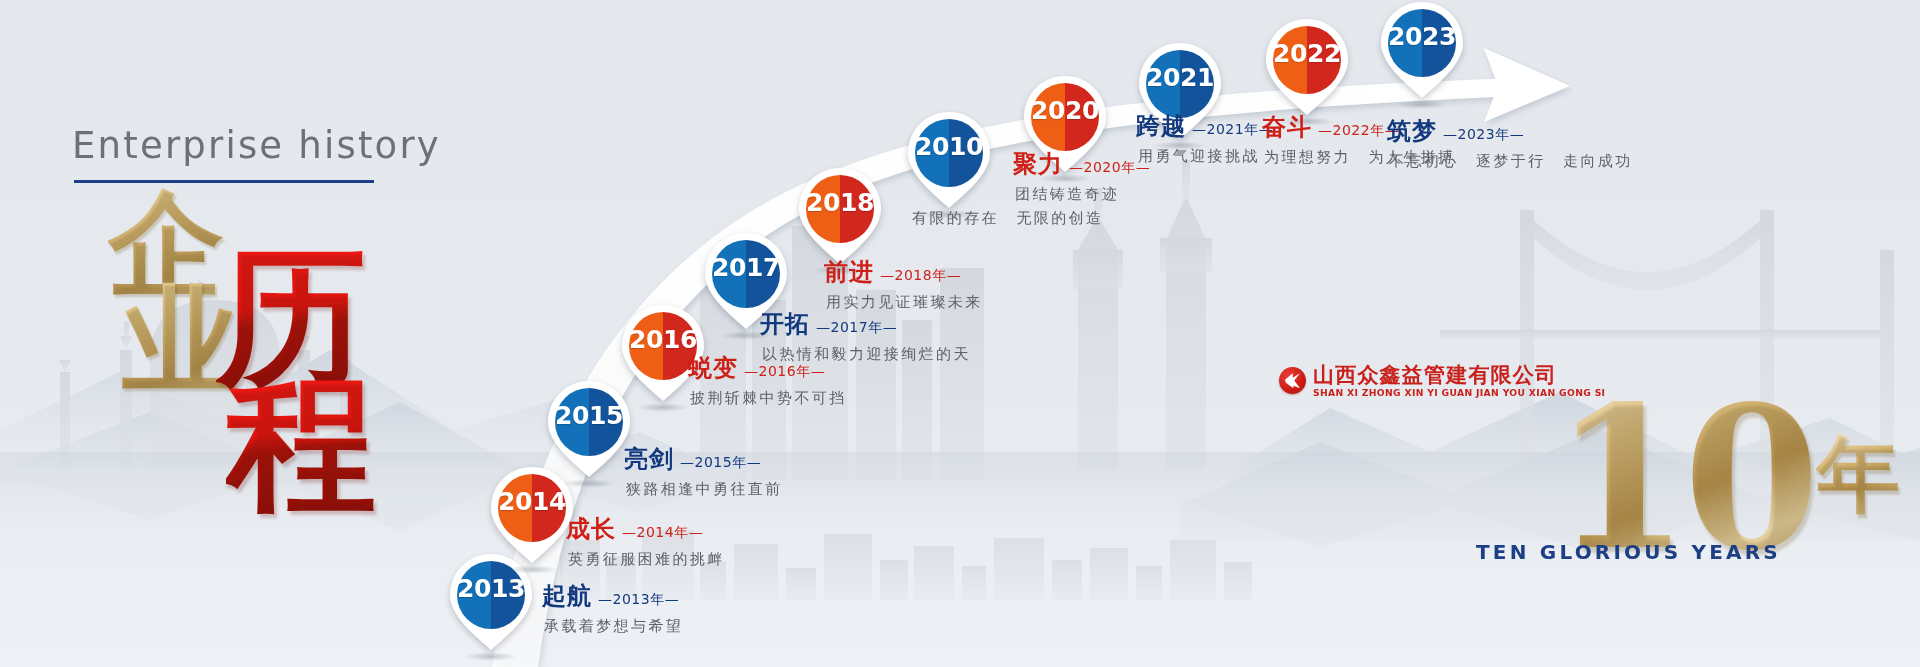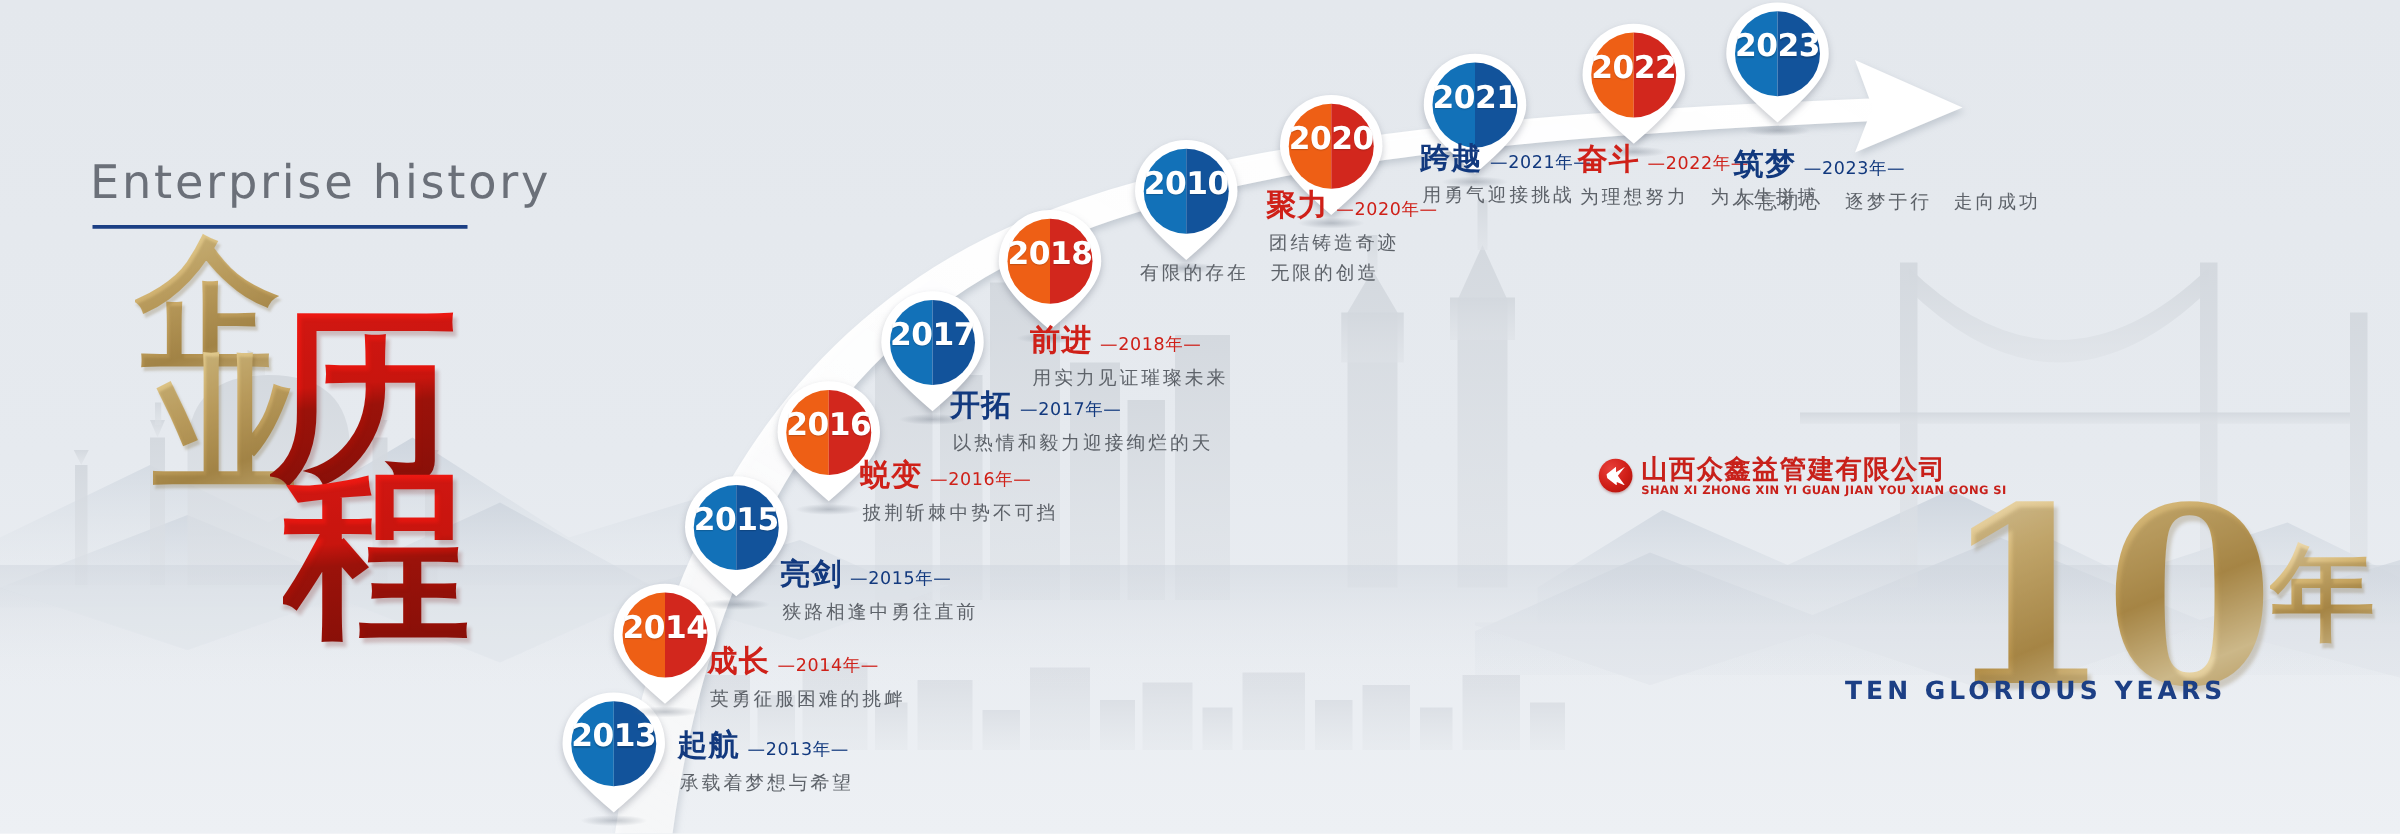--- a/index.html
+++ b/index.html
@@ -408,21 +408,21 @@
      </div>
      <div class="ms-desc">英勇征服困难的挑衅</div>
       </div>
       <div class="milestone blue" style="left: 624px; top: 443px;">
         <div class="ms-row">
        <span class="ms-title">亮剑</span>
        <span class="ms-year">—2015年—</span>
      </div>
      <div class="ms-desc">狭路相逢中勇往直前</div>
       </div>
-      <div class="milestone red" style="left: 688px; top: 364px;">
+      <div class="milestone red" style="left: 688px; top: 352px;">
         <div class="ms-row">
        <span class="ms-title">蜕变</span>
        <span class="ms-year">—2016年—</span>
      </div>
      <div class="ms-desc">披荆斩棘中势不可挡</div>
       </div>
       <div class="milestone blue" style="left: 760px; top: 308px;">
         <div class="ms-row">
        <span class="ms-title">开拓</span>
        <span class="ms-year">—2017年—</span>

